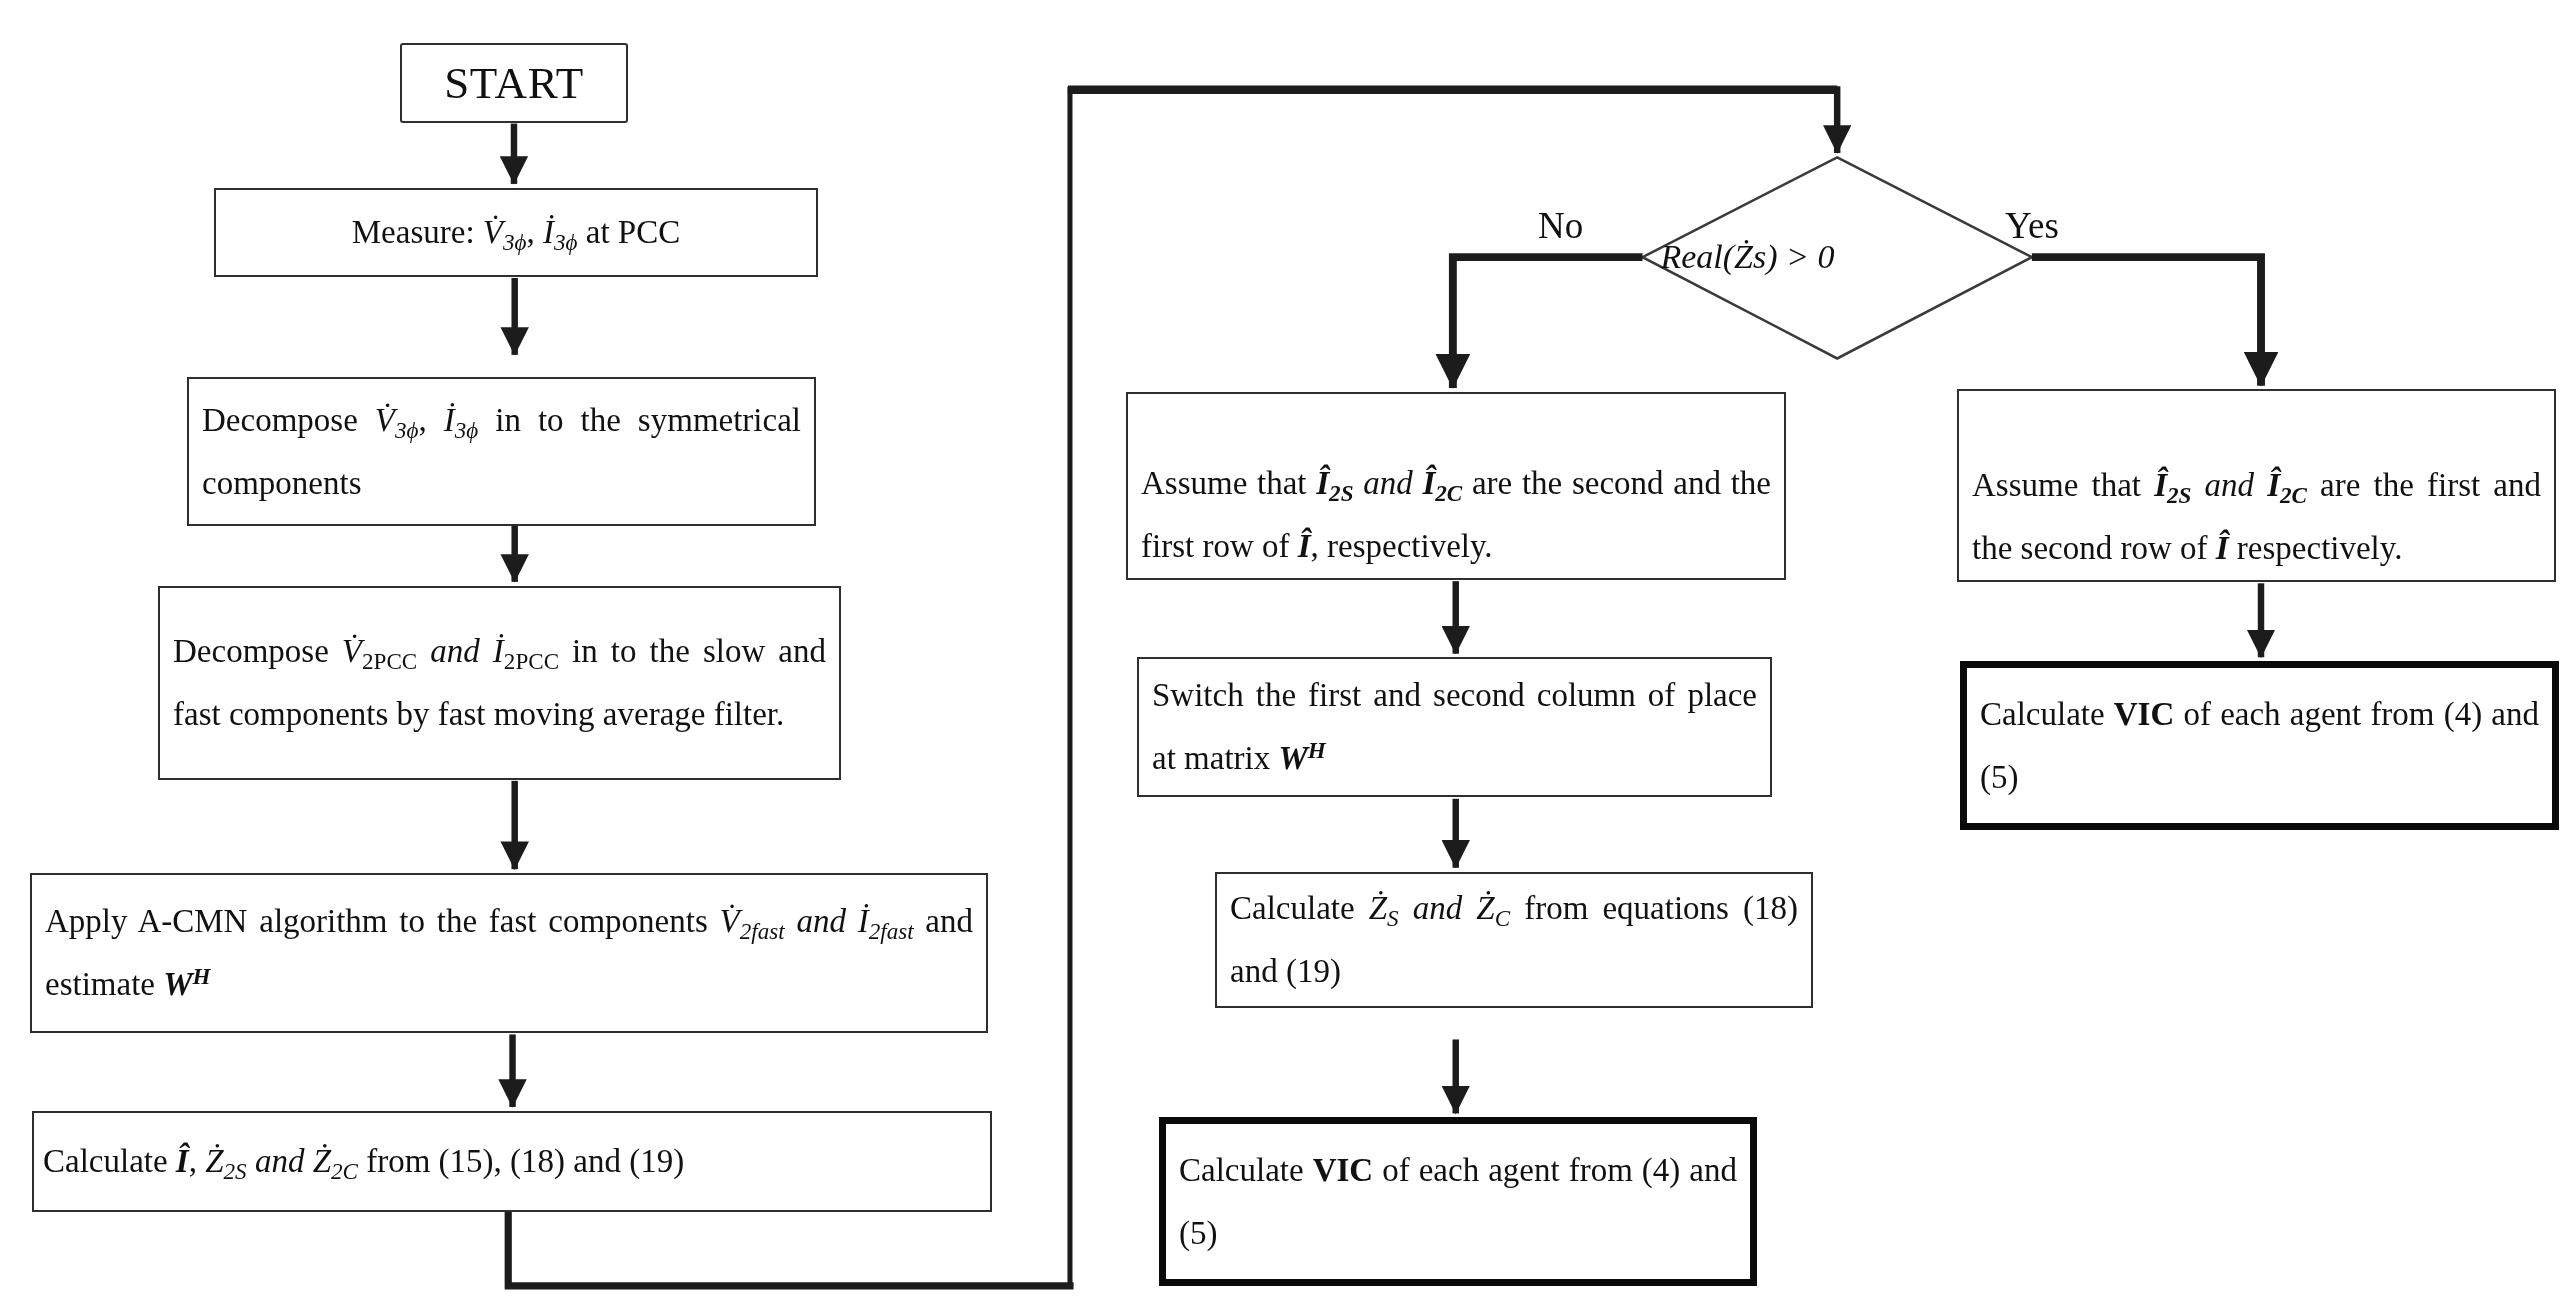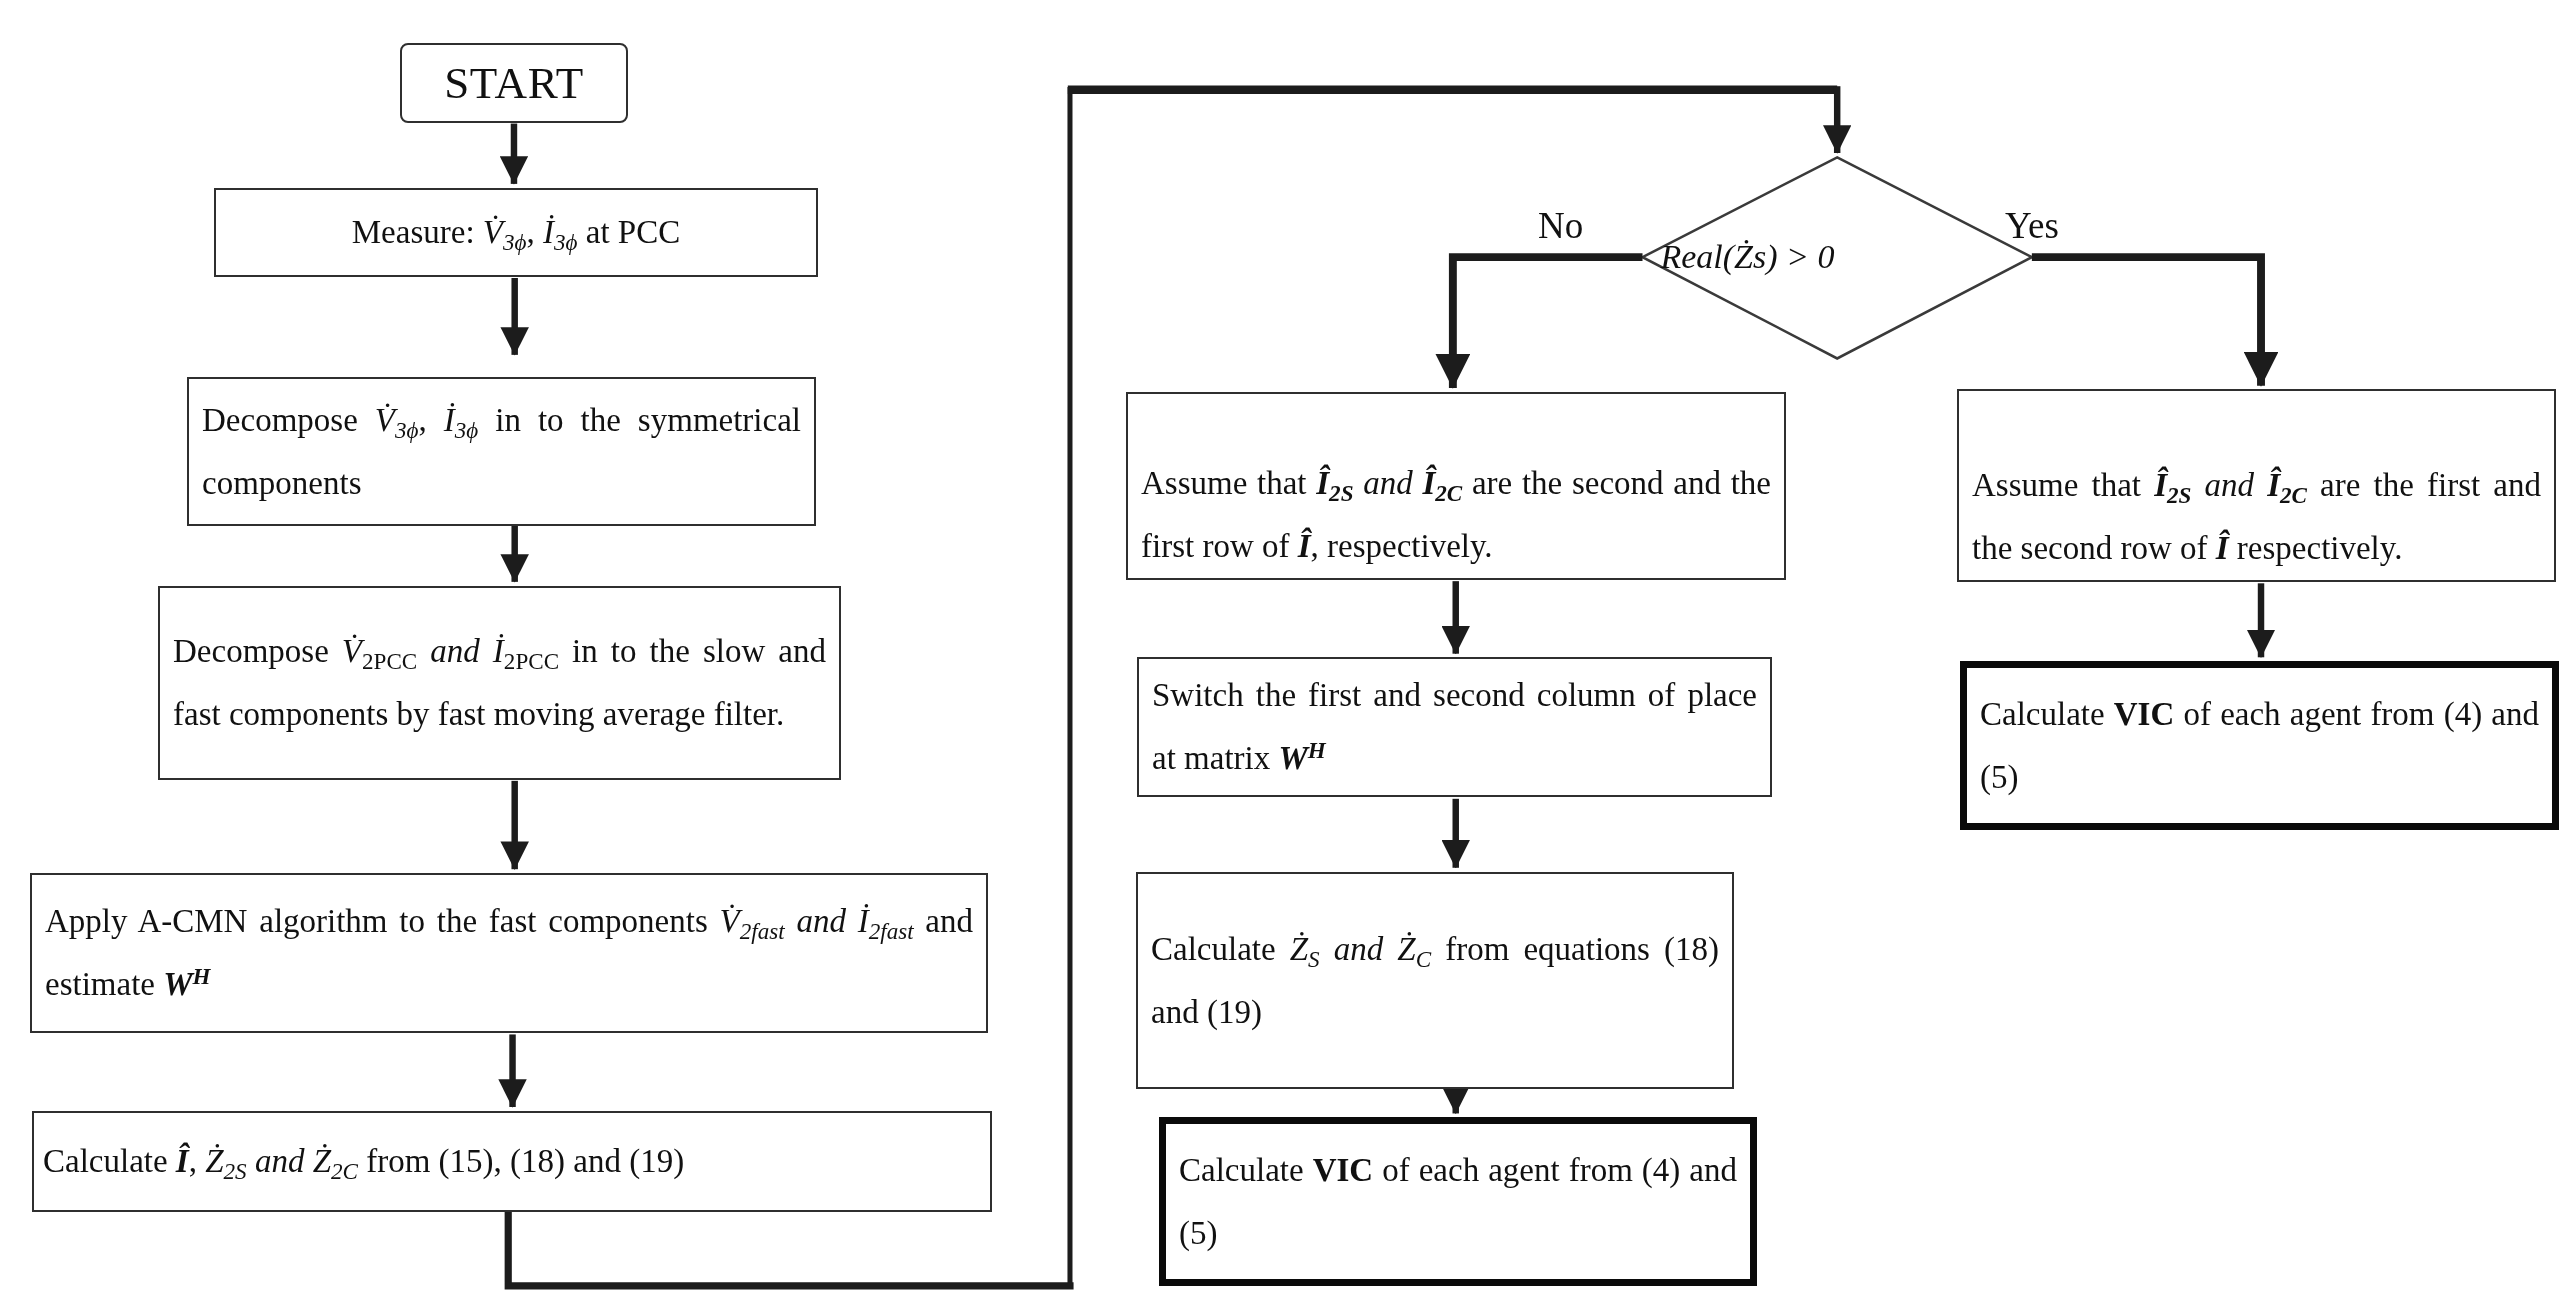--- a/index.html
+++ b/index.html
@@ -13,21 +13,21 @@
     position:absolute;box-sizing:border-box;background:#ffffff;
     border:2.9px solid #2f2f2f;display:flex;align-items:center;
     font-size:33px;line-height:63px;padding:0 13px;
   }
   .bold-border{border-width:7.2px;border-color:#0a0a0a;}
   .txt{width:100%;}
   .just .txt{text-align:justify;}
   .center{justify-content:center;}
   .center .txt{text-align:center;}
   .start-node{
-    border-radius:8px;border-width:2.9px;font-size:45px;line-height:72px;
+    border-radius:3px;border-width:2.9px;font-size:45px;line-height:72px;
     letter-spacing:0.7px;
   }
   .dtext{
     position:absolute;font-size:34px;font-style:italic;text-align:center;
     line-height:39px;
   }
   .branch-label{position:absolute;font-size:37px;line-height:40px;text-align:left;}
   .it{font-style:italic;}
   .bd{font-weight:700;}
   .bi{font-weight:700;font-style:italic;}
@@ -99,21 +99,21 @@
   <div class="branch-label" style="left:2005px;top:206px;width:115px;">Yes</div>
 
   <div class="node just" style="left:1126px;top:392px;width:660px;height:188px;align-items:flex-end;">
     <div class="txt"><span>Assume that </span><span class="bi">Î</span><span class="sub bi">2S</span><span> </span><span class="it">and</span><span> </span><span class="bi">Î</span><span class="sub bi">2C</span><span>  are the second and the first row of </span><span class="bi">Î</span><span>, respectively.</span></div>
   </div>
 
   <div class="node just" style="left:1137px;top:657px;width:635px;height:140px;">
     <div class="txt"><span>Switch the first and second column of place at matrix </span><span class="bi">W</span><span class="sup bi">H</span></div>
   </div>
 
-  <div class="node just" style="left:1136px;top:872px;width:598px;height:217px;">
+  <div class="node just" style="left:1215px;top:872px;width:598px;height:136px;">
     <div class="txt"><span>Calculate  </span><span class="it">Ż</span><span class="sub it">S</span><span> </span><span class="it">and</span><span> </span><span class="it">Ż</span><span class="sub it">C</span><span>  from equations (18) and (19)</span></div>
   </div>
 
   <div class="node just bold-border" style="left:1159px;top:1117px;width:598px;height:169px;">
     <div class="txt"><span>Calculate </span><span class="bd">VIC</span><span> of each agent from (4) and (5)</span></div>
   </div>
 
   <div class="node just" style="left:1957px;top:389px;width:599px;height:193px;align-items:flex-end;">
     <div class="txt"><span>Assume  that  </span><span class="bi">Î</span><span class="sub bi">2S</span><span> </span><span class="it">and</span><span> </span><span class="bi">Î</span><span class="sub bi">2C</span><span> are the first and the second row of </span><span class="bi">Î</span><span> respectively.</span></div>
   </div>

